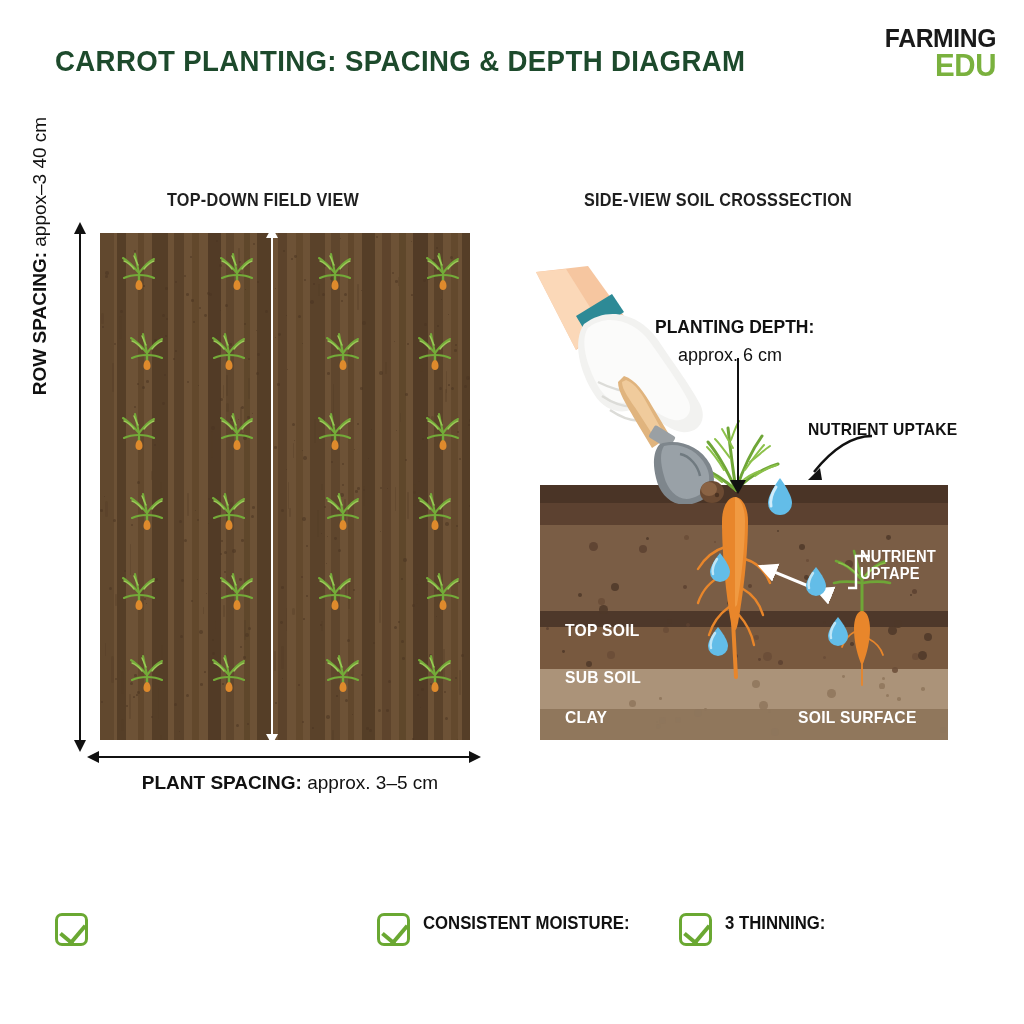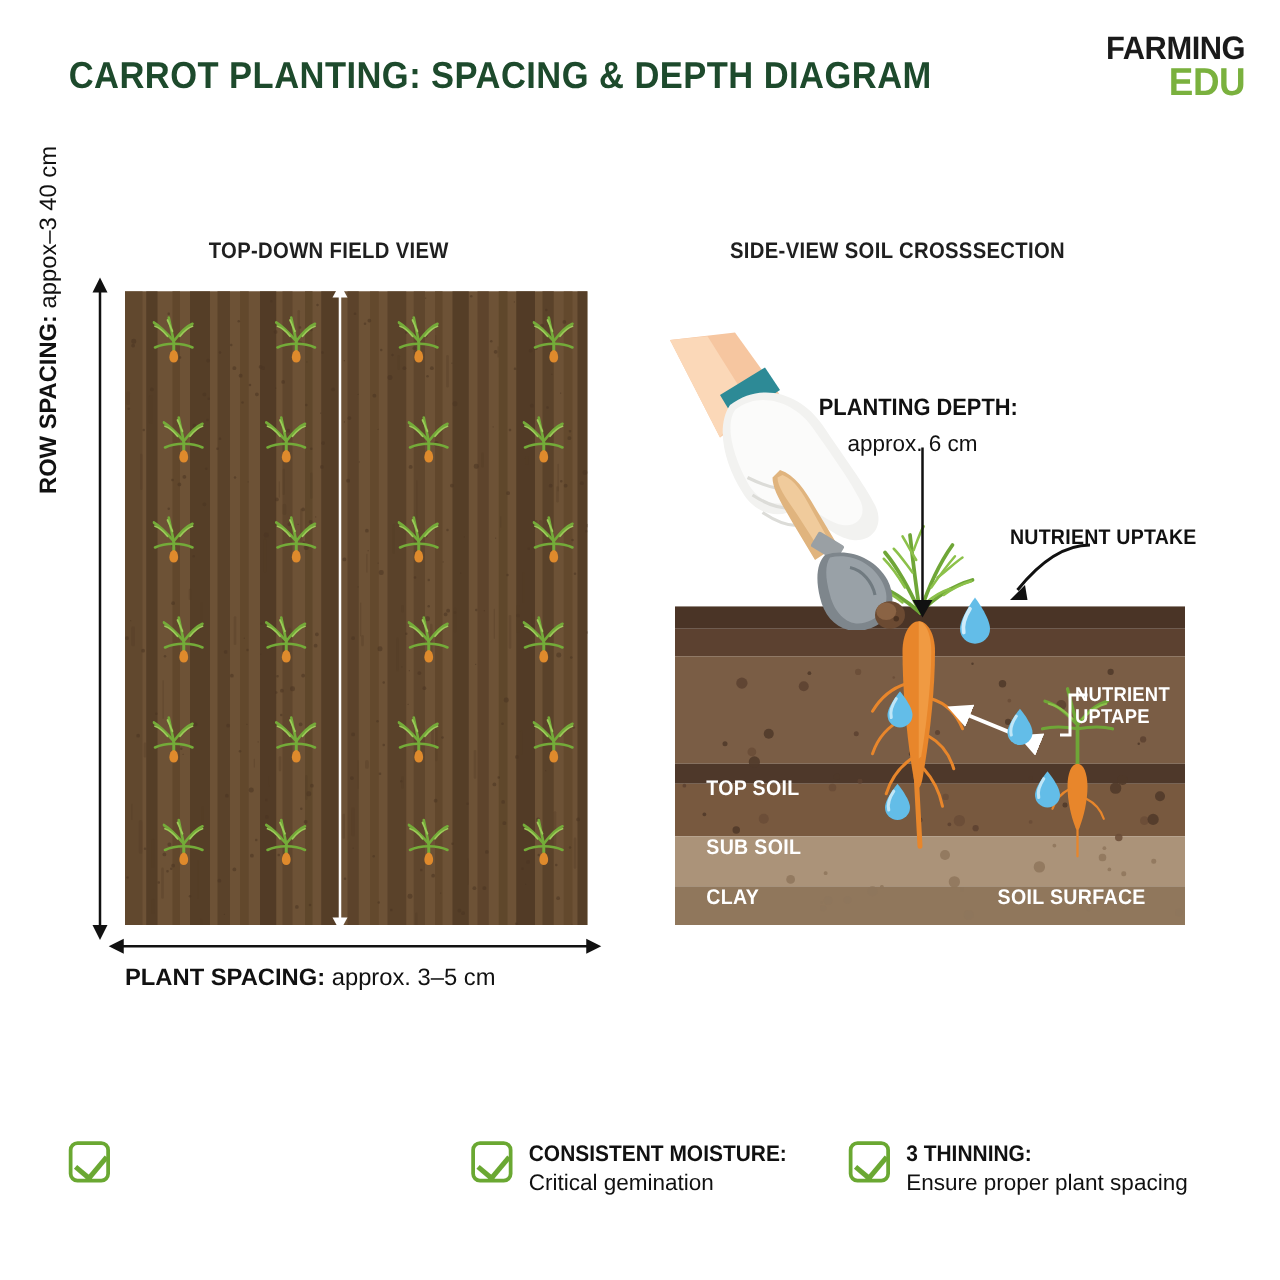--- a/index.html
+++ b/index.html
@@ -87,21 +87,21 @@
     content:""; position:absolute; top:-5px; left:-11px;
     border-top:6px solid transparent; border-bottom:6px solid transparent;
     border-right:12px solid #111;
   }
   .axis-h::after {
     content:""; position:absolute; top:-5px; right:-11px;
     border-top:6px solid transparent; border-bottom:6px solid transparent;
     border-left:12px solid #111;
   }
   .plant-label {
-    position:absolute; left:100px; top:772px; width:380px; 
+    position:absolute; left:100px; top:772px; width:380px; text-align:center;
     font-size:19px; color:#111; white-space:nowrap;
   }
   .plant-label b { font-weight:700; }
 
   
   .cross { position:absolute; left:540px; top:485px; width:408px; height:255px; overflow:hidden; }
   .layer { position:absolute; left:0; right:0; }
   .l-crust   { top:0;   height:18px; background:#4a3426; }
   .l-dark    { top:18px; height:22px; background:#5c4130; }
   .l-topsoil { top:40px; height:86px; background:#7a5d45; }
@@ -1183,24 +1183,22 @@
   </div>
 
 
   <div class="foot" id="foot-0">
     <div class="check-box"></div>
   </div>
   <div class="foot" id="foot-1">
     <div class="check-box"></div>
     <div class="foot-txt">
       <div class="foot-title">CONSISTENT MOISTURE:</div>
-      <div class="foot-sub">Critical gemination</div>
     </div>
   </div>
   <div class="foot" id="foot-2">
     <div class="check-box"></div>
     <div class="foot-txt">
       <div class="foot-title">3 THINNING:</div>
-      <div class="foot-sub">Ensure proper plant spacing</div>
     </div>
   </div>
 
 </div>
 
 </body></html>

